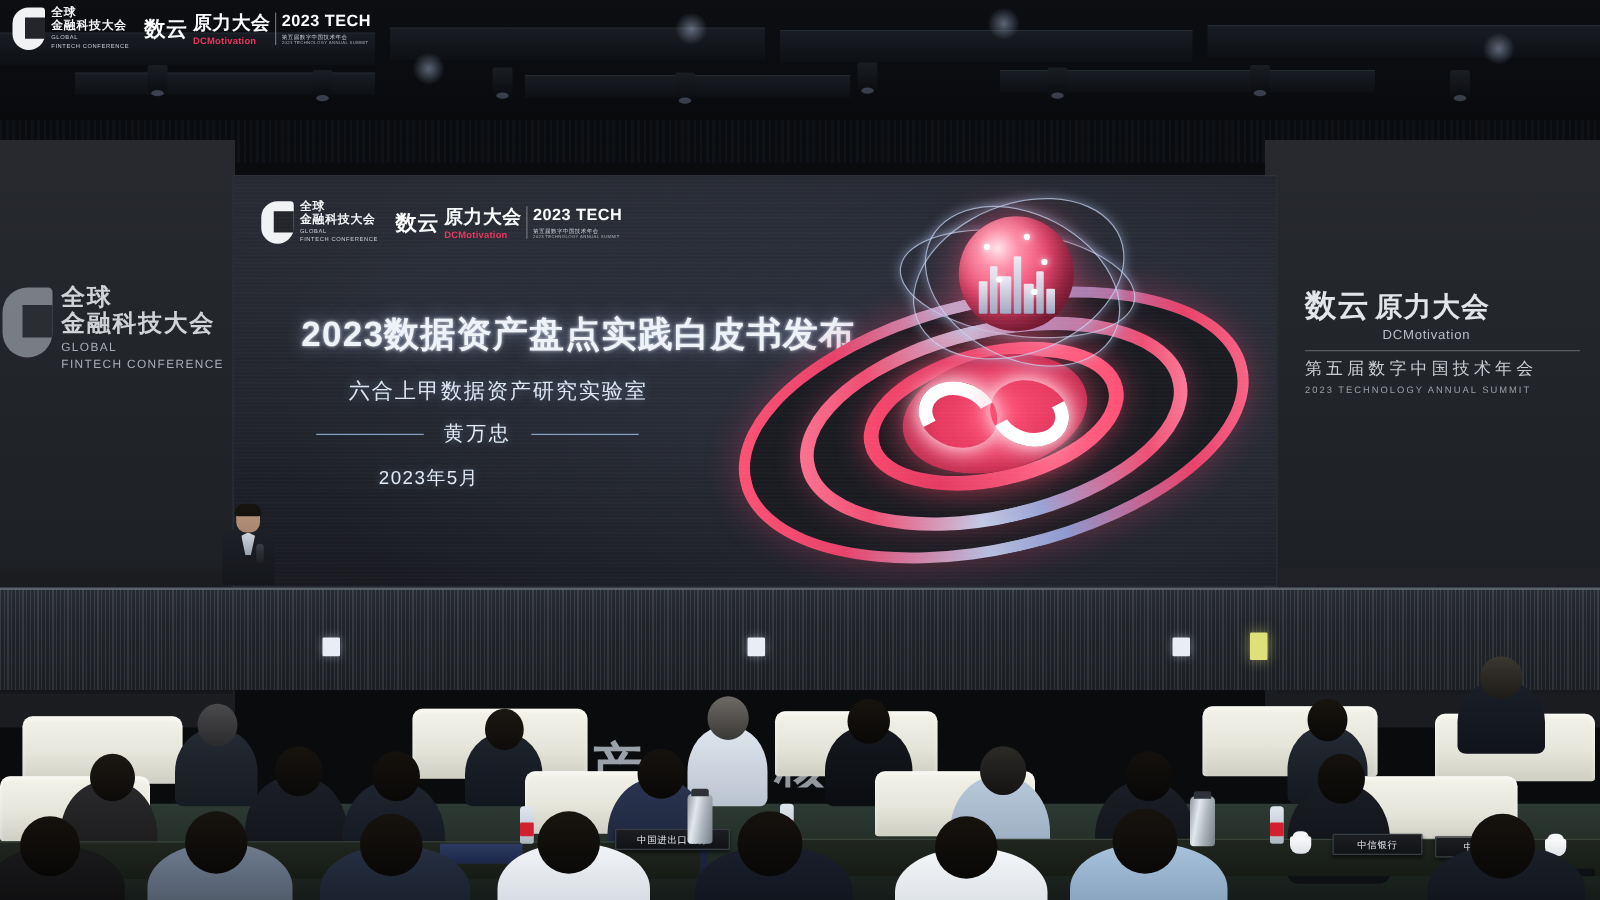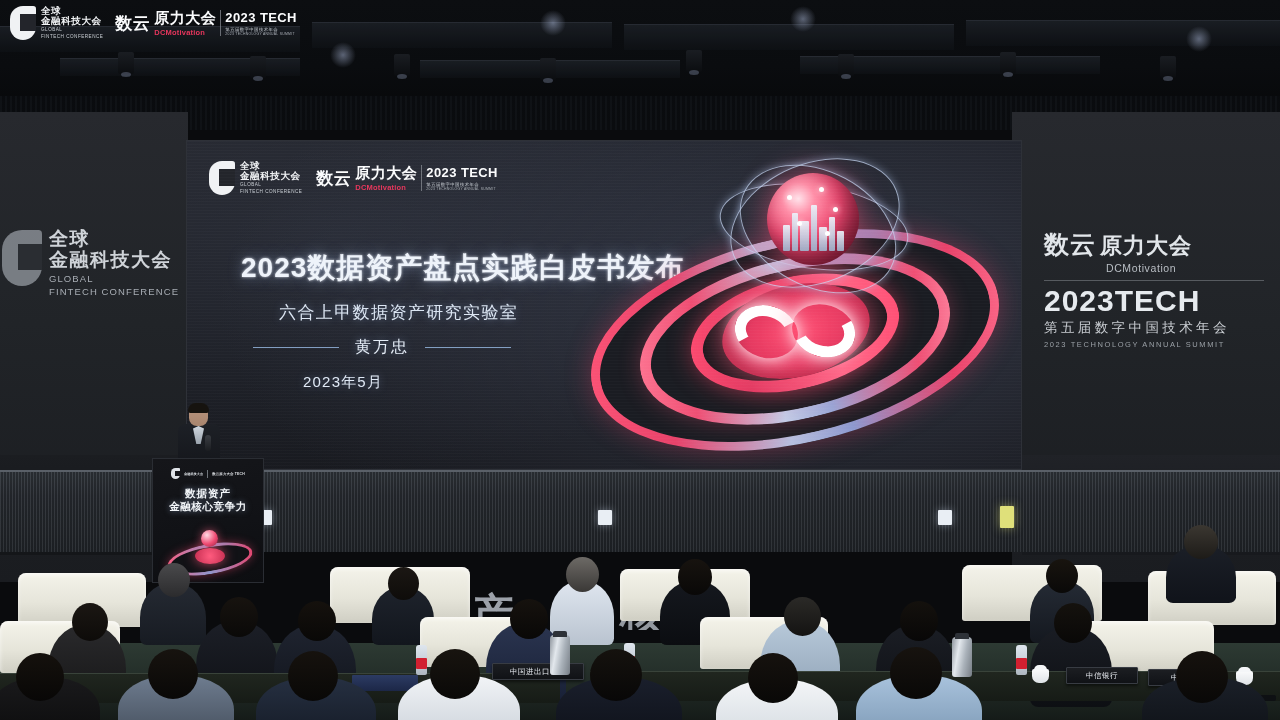--- a/index.html
+++ b/index.html
@@ -485,23 +485,20 @@
     </div>
   </div>
 
   <div class="sign-right">
     <div class="sr-row1">
       <span class="sr-shuyun">数云</span>
       <span class="sr-yuanli">原力大会</span>
     </div>
     <div class="sr-dcm">DCMotivation</div>
     <div class="sr-rule"></div>
-    <div class="sr-tech">
-      <span>2023</span><span class="at">TECH</span>
-    </div>
     <div class="sr-sub1">第五届数字中国技术年会</div>
     <div class="sr-sub2">2023 TECHNOLOGY ANNUAL SUMMIT</div>
   </div>
 
   <div class="screen">
 
     <div class="slide-logos">
       <div class="lg-gfc">
         <div class="lg-gfc-mark">
             <div class="a"></div>
@@ -584,37 +581,20 @@
   </div>
 
   <div class="speaker">
     <div class="spk-body"></div>
     <div class="spk-head"></div>
     <div class="spk-hair"></div>
     <div class="spk-shirt"></div>
     <div class="spk-mic"></div>
   </div>
 
-  <div class="podium">
-    <div class="podium-logos">
-      <span class="pl-mark"></span>
-      <span class="pl-t1">金融科技大会</span>
-      <span class="pl-div"></span>
-      <span class="pl-t2">数云原力大会 TECH</span>
-    </div>
-    <div class="podium-title">
-      <div class="pt1">数据资产</div>
-      <div class="pt2">金融核心竞争力</div>
-    </div>
-    <div class="podium-galaxy">
-      <div class="pg-ring"></div>
-      <div class="pg-core"></div>
-      <div class="pg-ball"></div>
-    </div>
-  </div>
 
   <div class="audience">
     <div class="aud-floor"></div>
 
     <div class="sofa" style="left:18px;  top:48px; width:128px; height:54px;"></div>
     <div class="sofa" style="left:330px; top:42px; width:140px; height:56px;"></div>
     <div class="sofa" style="left:620px; top:44px; width:130px; height:52px;"></div>
     <div class="sofa" style="left:962px; top:40px; width:140px; height:56px;"></div>
     <div class="sofa" style="left:1148px;top:46px; width:128px; height:54px;"></div>
 

